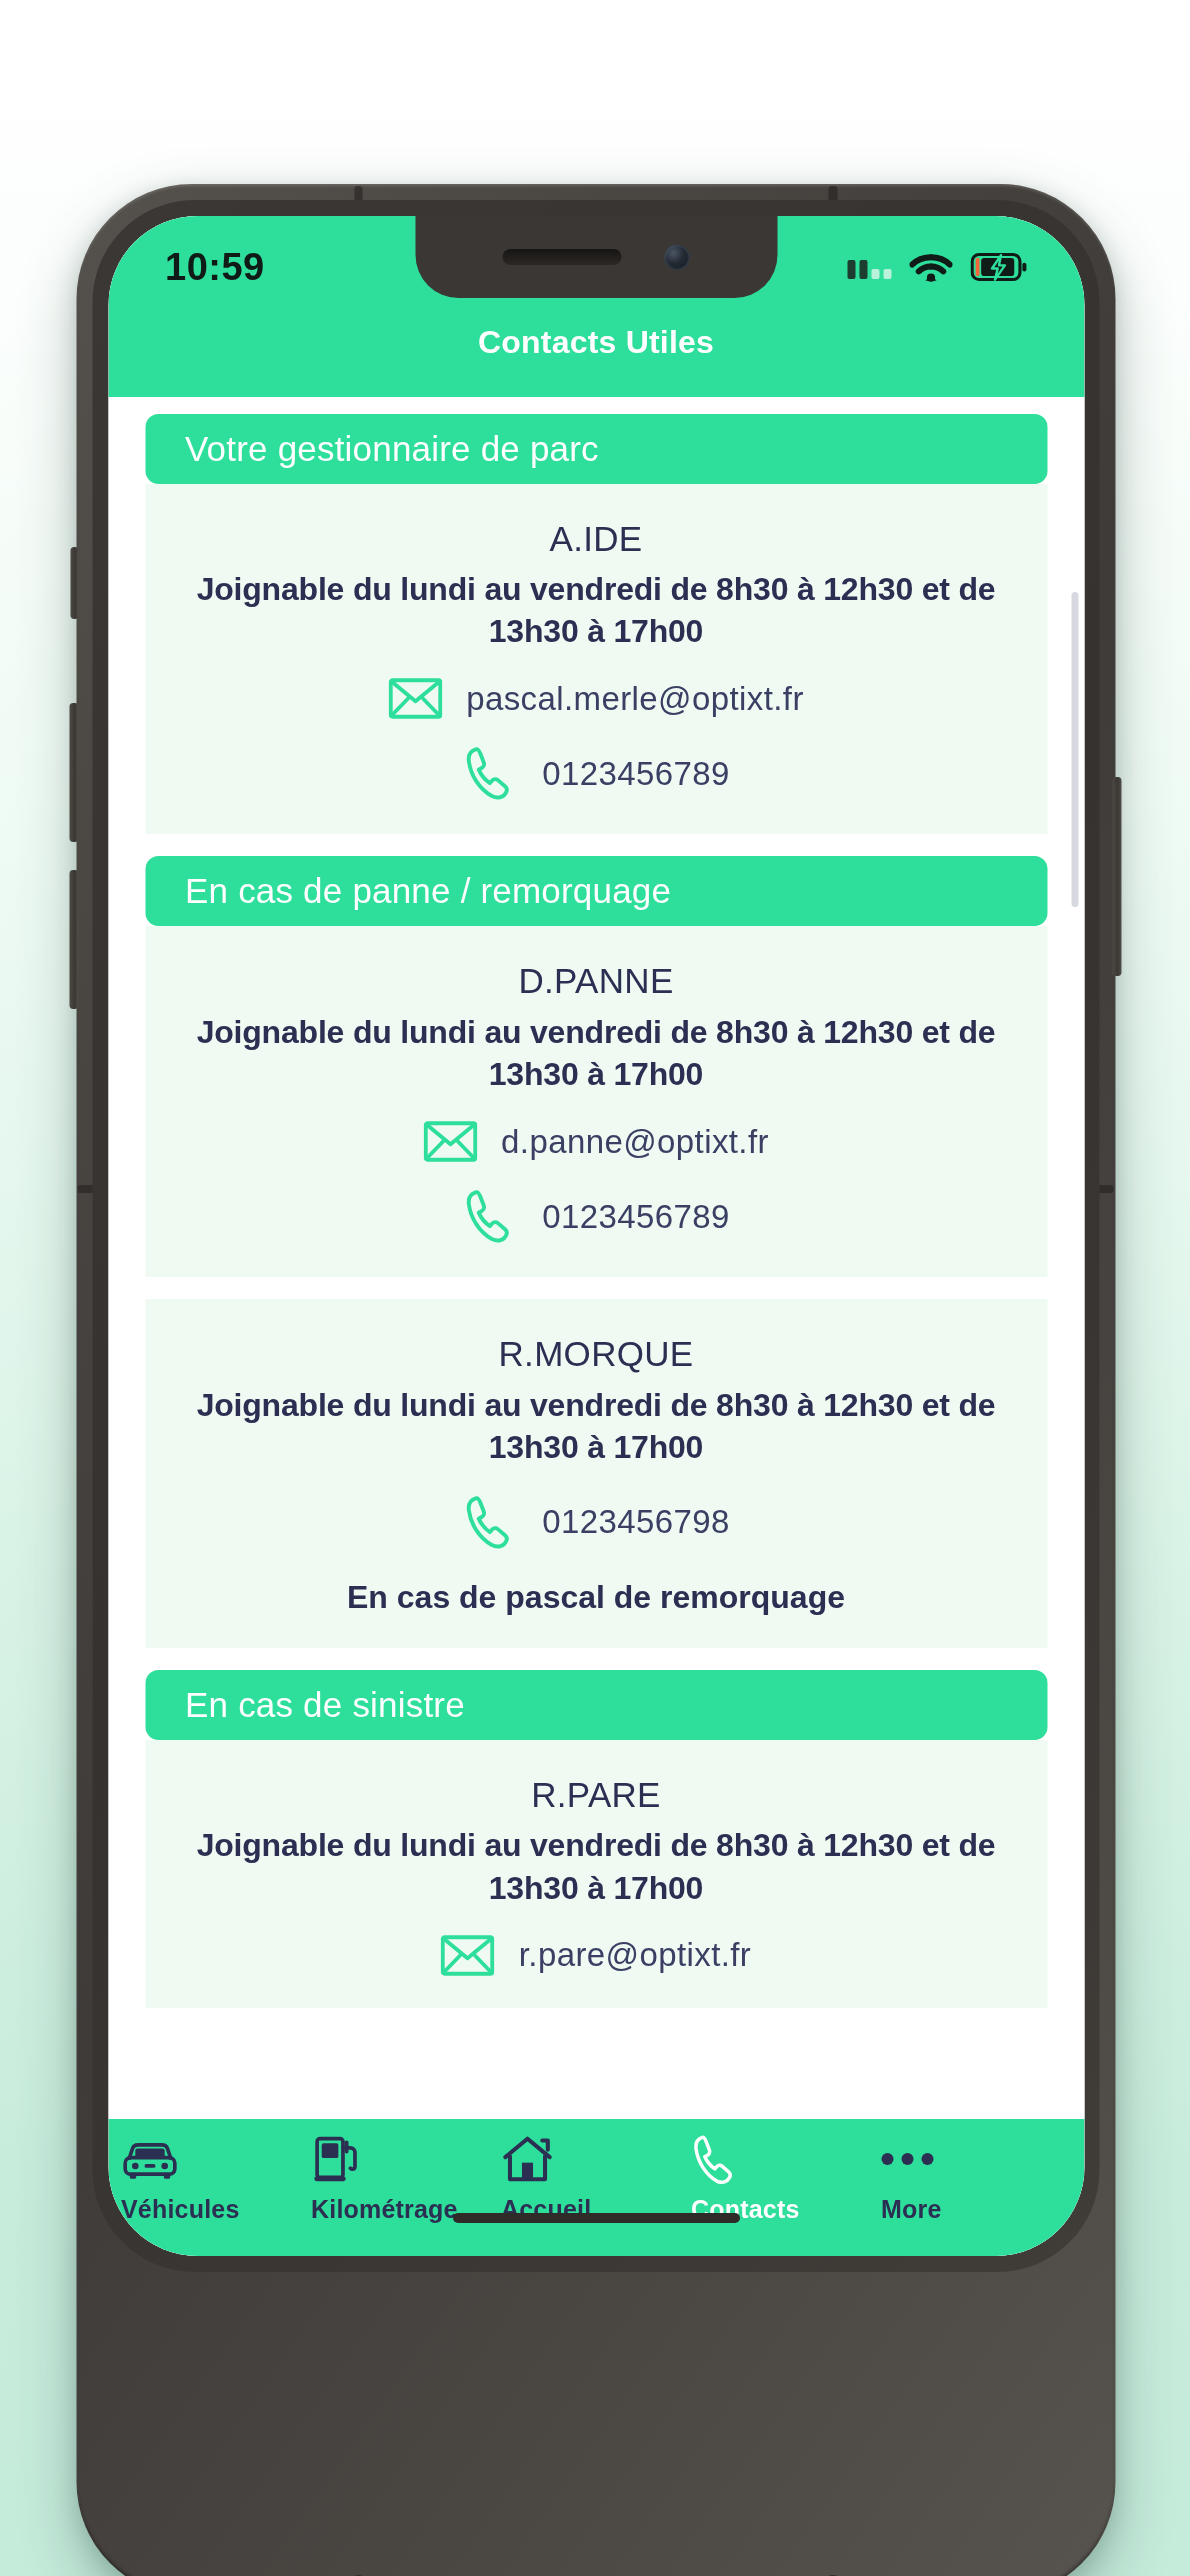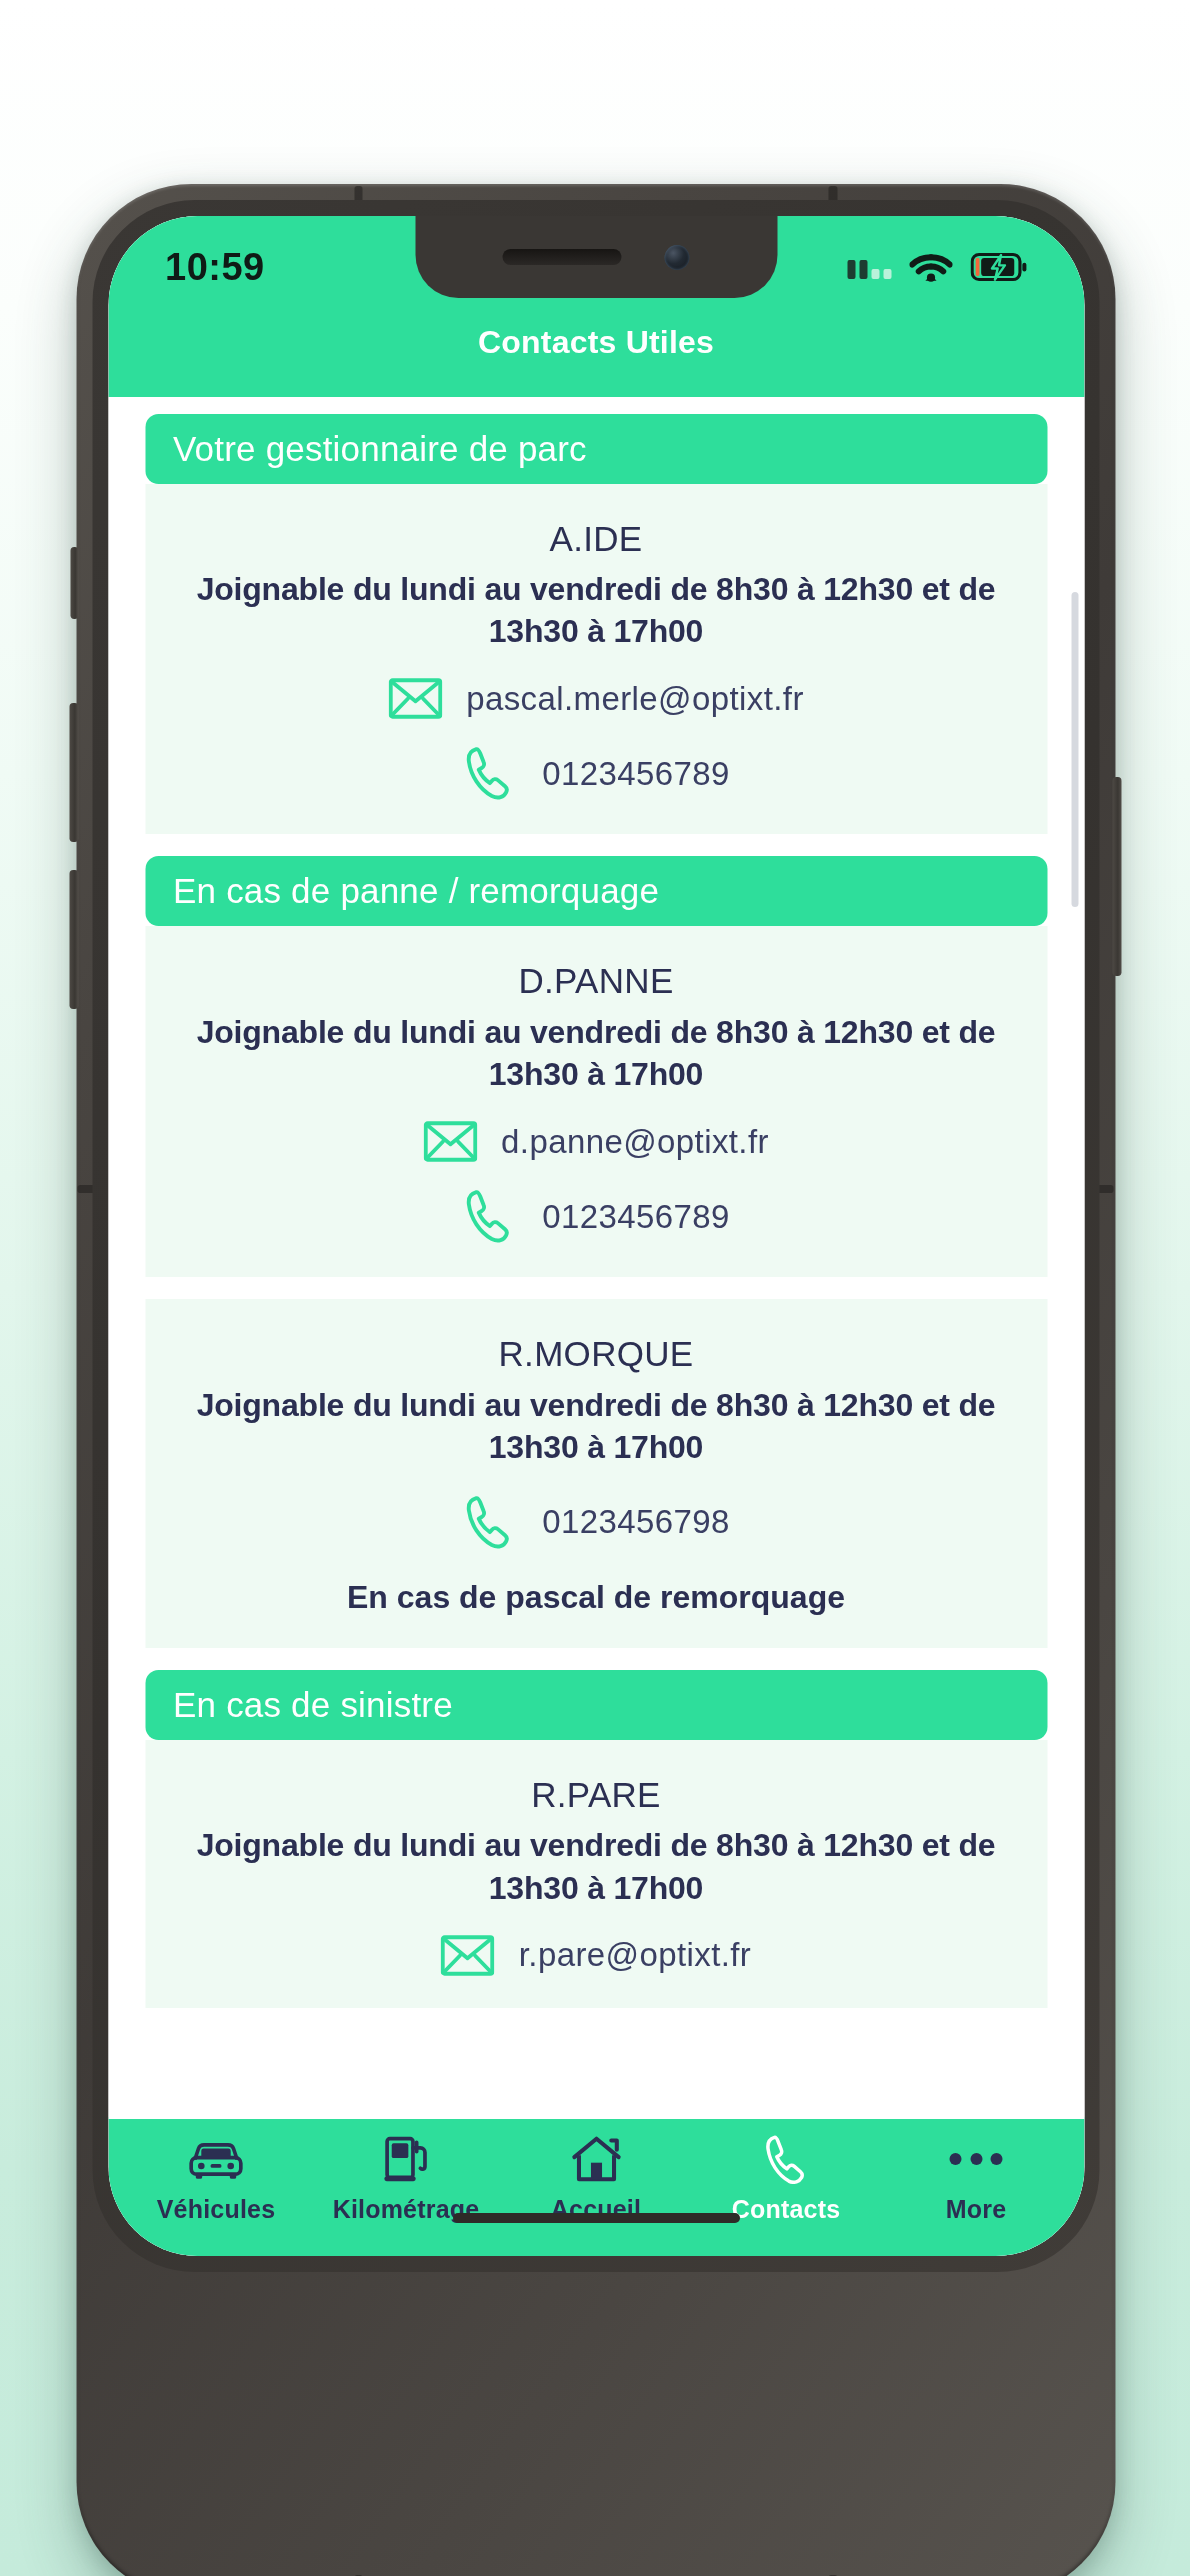--- a/index.html
+++ b/index.html
@@ -203,21 +203,21 @@
     overflow: hidden;
     position: relative;
   }
 
   .section-header {
     background: #2ede9b;
     border-radius: 13px;
     height: 70px;
     display: flex;
     align-items: center;
-    padding: 0 28px;
+    padding: 0 40px;
     margin-bottom: 0;
   }
   .section-header span {
     color: #ffffff;
     font-size: 35px;
     font-weight: 500;
     letter-spacing: 0.2px;
   }
 
   .contact-card {
@@ -290,21 +290,21 @@
     display: flex;
     align-items: flex-start;
     justify-content: space-around;
     padding: 15px 13px 0 13px;
     border-top: 2.8px solid #ffffff;
   }
   .tab-item {
     flex: 1 1 0;
     display: flex;
     flex-direction: column;
-    align-items: center;
+    align-items: flex-start;
     gap: 11px;
   }
   .tab-icon { height: 50px; display: flex; align-items: center; justify-content: center; }
   .tab-icon svg { display: block; }
   .tab-label {
     font-size: 25px;
     font-weight: 700;
     color: #2b2f52;
     letter-spacing: 0.2px;
   }

